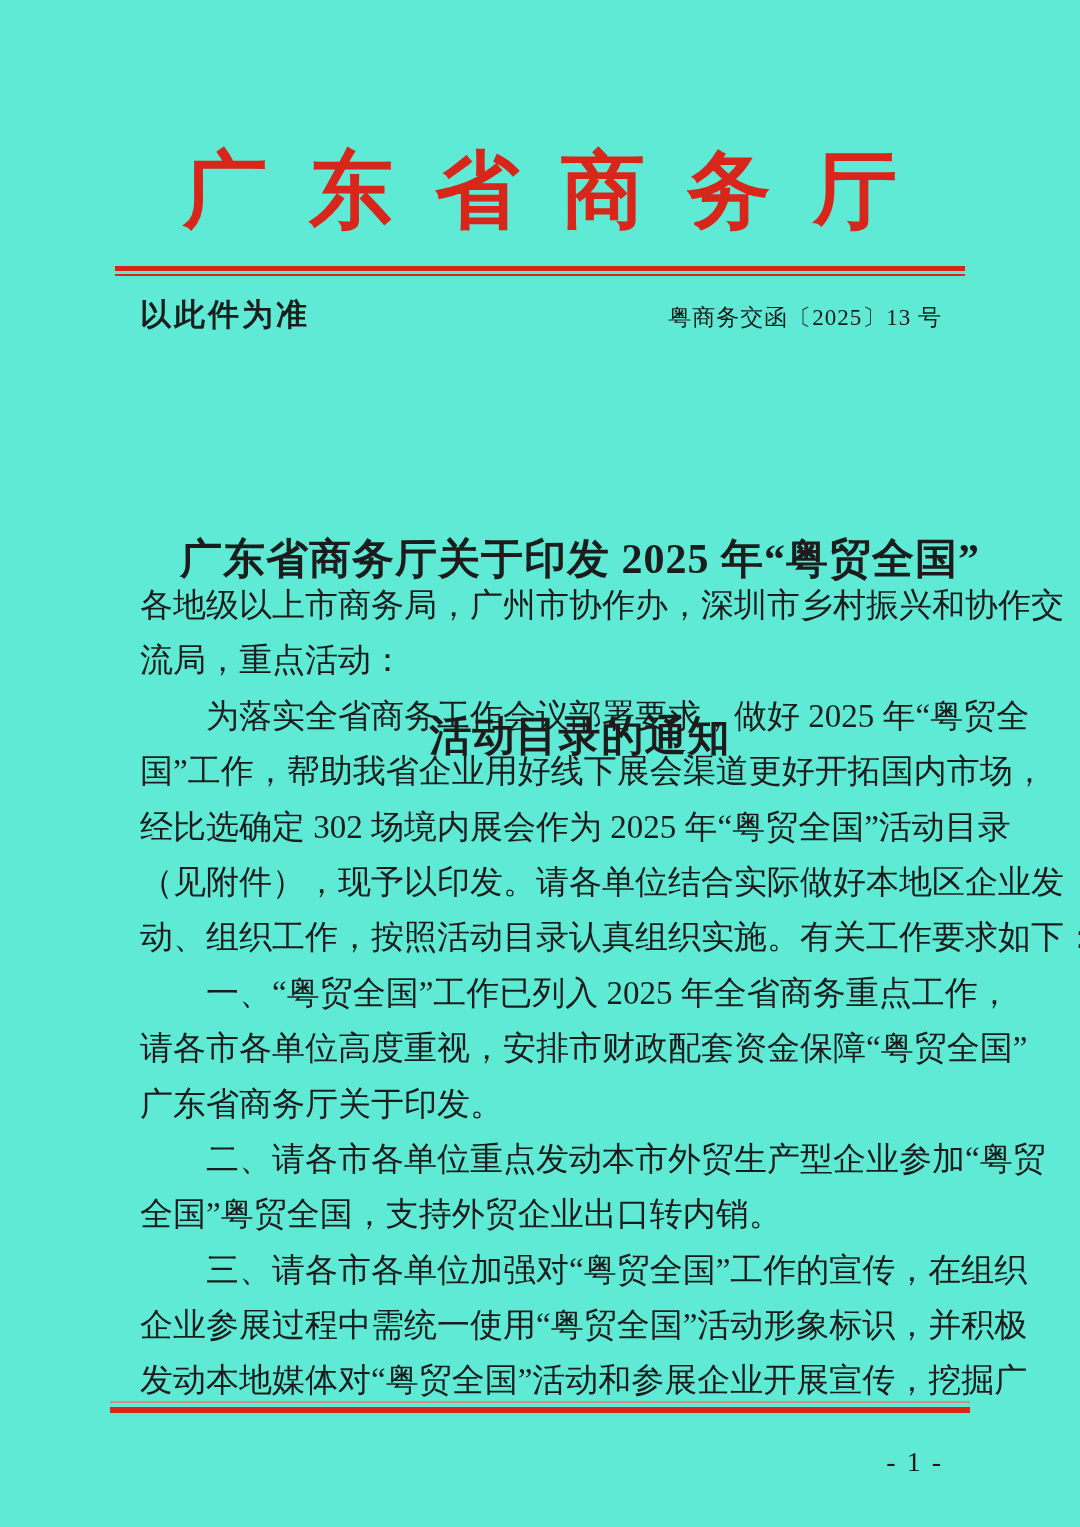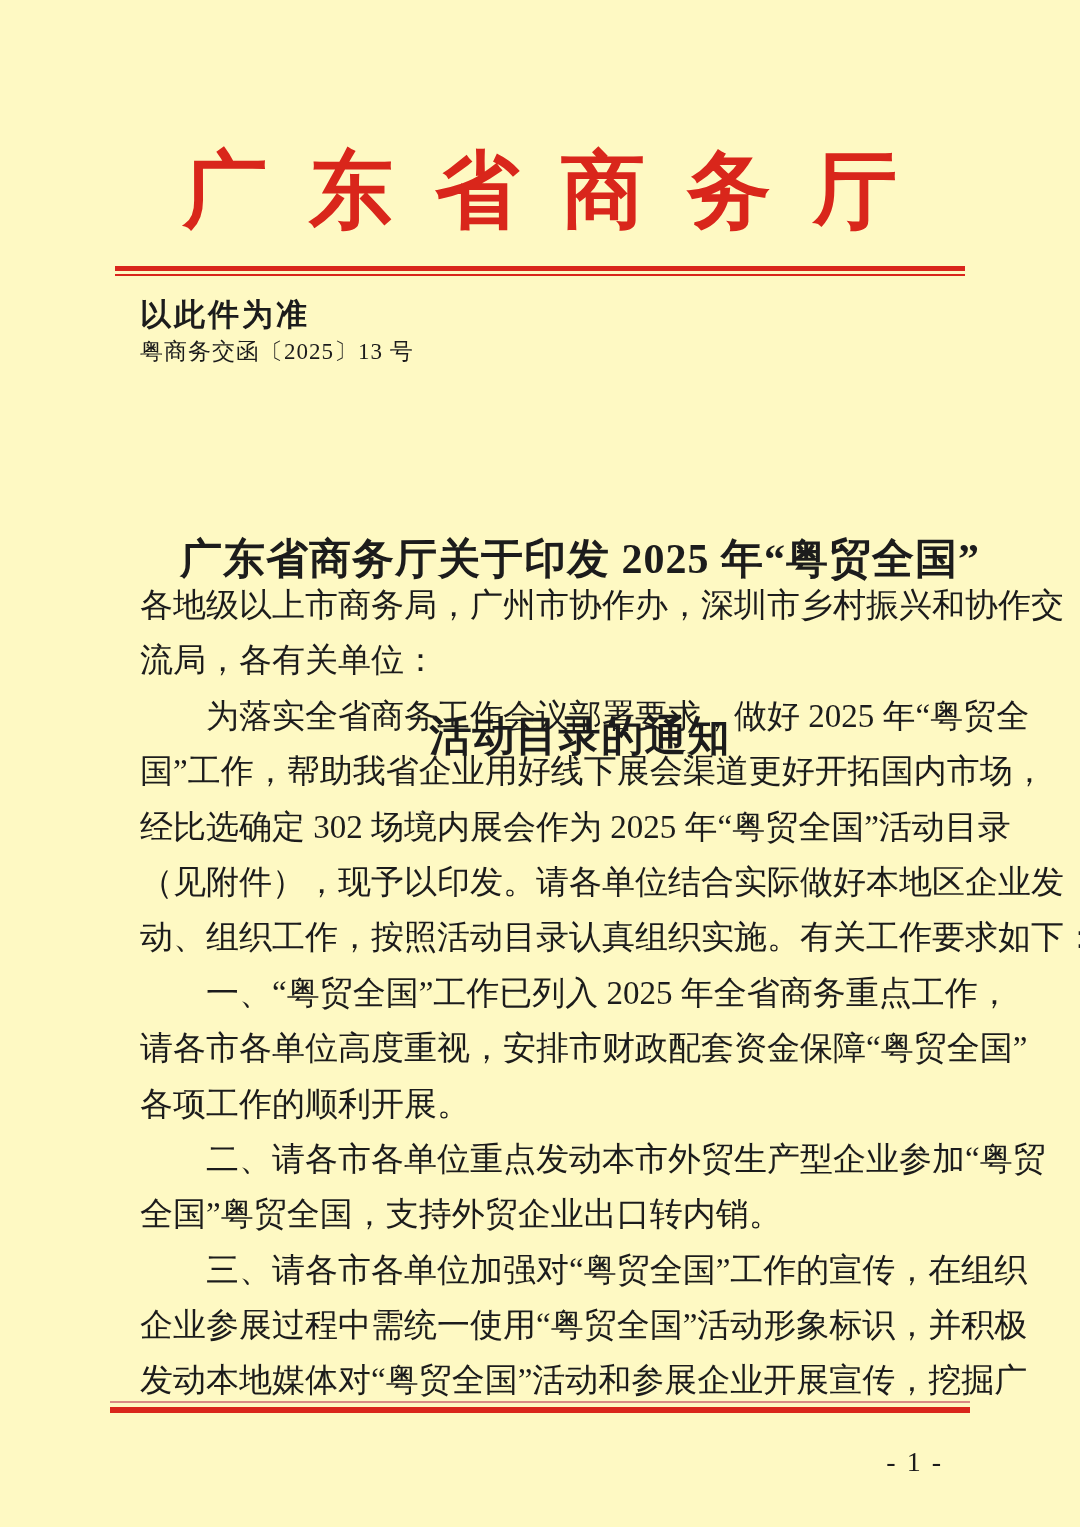--- a/index.html
+++ b/index.html
@@ -8,42 +8,42 @@
   }
   html,body{margin:0;padding:0;}
   body{
     width:1080px;height:1527px;
     background:#ffffff;
     position:relative;
     font-family:"Liberation Serif","DejaVu Serif",serif;
     color:var(--ink);
     overflow:hidden;
   }
-  .page{position:absolute;inset:0;background:#fef9c3;}
+  .page{position:absolute;inset:0;background:#5eead4;}
 
   
   .agency{
     position:absolute;top:134px;left:0;width:1080px;
     text-align:center;
     font-size:84px;font-weight:bold;
     color:var(--red);
     letter-spacing:42px;text-indent:42px;
     white-space:nowrap;
   }
 
   
   .rule-top{position:absolute;top:266px;left:115px;width:850px;}
   .rule-top .bar-thick{height:5px;background:var(--red);}
   .rule-top .bar-gap{height:3px;}
   .rule-top .bar-thin{height:2px;background:var(--red);}
 
   
   .meta{
     position:absolute;top:294px;left:140px;width:802px;
-    display:flex;justify-content:space-between;align-items:baseline;flex-direction:column;
+    display:flex;justify-content:space-between;align-items:baseline;
   }
   .meta-validity{
     font-family:"Liberation Sans","DejaVu Sans",sans-serif;
     font-weight:bold;font-size:31px;letter-spacing:3px;
   }
   .meta-docnum{font-size:23px;letter-spacing:1px;white-space:pre;}
 
   
   .doc-title{
     position:absolute;top:412px;left:8px;width:1080px;
@@ -92,29 +92,29 @@
     <div class="meta-docnum">粤商务交函〔2025〕13 号</div>
   </div>
 
   <div class="doc-title">
     <div>广东省商务厅关于印发 2025 年“粤贸全国”</div>
     <div>活动目录的通知</div>
   </div>
 
   <div class="body-text">
     <div class="line fill"><span>各</span><span>地</span><span>级</span><span>以</span><span>上</span><span>市</span><span>商</span><span>务</span><span>局</span><span>，</span><span>广</span><span>州</span><span>市</span><span>协</span><span>作</span><span>办</span><span>，</span><span>深</span><span>圳</span><span>市</span><span>乡</span><span>村</span><span>振</span><span>兴</span><span>和</span><span>协</span><span>作</span><span>交</span></div>
-    <div class="line">流局，各有关单位：</div>
+    <div class="line">流局，重点活动：</div>
     <div class="line fill indent"><span>为</span><span>落</span><span>实</span><span>全</span><span>省</span><span>商</span><span>务</span><span>工</span><span>作</span><span>会</span><span>议</span><span>部</span><span>署</span><span>要</span><span>求</span><span>，</span><span>做</span><span>好</span><span> </span><span>2</span><span>0</span><span>2</span><span>5</span><span> </span><span>年</span><span>“</span><span>粤</span><span>贸</span><span>全</span></div>
     <div class="line fill"><span>国</span><span>”</span><span>工</span><span>作</span><span>，</span><span>帮</span><span>助</span><span>我</span><span>省</span><span>企</span><span>业</span><span>用</span><span>好</span><span>线</span><span>下</span><span>展</span><span>会</span><span>渠</span><span>道</span><span>更</span><span>好</span><span>开</span><span>拓</span><span>国</span><span>内</span><span>市</span><span>场</span><span>，</span></div>
     <div class="line fill"><span>经</span><span>比</span><span>选</span><span>确</span><span>定</span><span> </span><span>3</span><span>0</span><span>2</span><span> </span><span>场</span><span>境</span><span>内</span><span>展</span><span>会</span><span>作</span><span>为</span><span> </span><span>2</span><span>0</span><span>2</span><span>5</span><span> </span><span>年</span><span>“</span><span>粤</span><span>贸</span><span>全</span><span>国</span><span>”</span><span>活</span><span>动</span><span>目</span><span>录</span></div>
     <div class="line fill"><span>（</span><span>见</span><span>附</span><span>件</span><span>）</span><span>，</span><span>现</span><span>予</span><span>以</span><span>印</span><span>发</span><span>。</span><span>请</span><span>各</span><span>单</span><span>位</span><span>结</span><span>合</span><span>实</span><span>际</span><span>做</span><span>好</span><span>本</span><span>地</span><span>区</span><span>企</span><span>业</span><span>发</span></div>
     <div class="line fill"><span>动</span><span>、</span><span>组</span><span>织</span><span>工</span><span>作</span><span>，</span><span>按</span><span>照</span><span>活</span><span>动</span><span>目</span><span>录</span><span>认</span><span>真</span><span>组</span><span>织</span><span>实</span><span>施</span><span>。</span><span>有</span><span>关</span><span>工</span><span>作</span><span>要</span><span>求</span><span>如</span><span>下</span><span>：</span></div>
     <div class="line fill indent"><span>一</span><span>、</span><span>“</span><span>粤</span><span>贸</span><span>全</span><span>国</span><span>”</span><span>工</span><span>作</span><span>已</span><span>列</span><span>入</span><span> </span><span>2</span><span>0</span><span>2</span><span>5</span><span> </span><span>年</span><span>全</span><span>省</span><span>商</span><span>务</span><span>重</span><span>点</span><span>工</span><span>作</span><span>，</span></div>
     <div class="line fill"><span>请</span><span>各</span><span>市</span><span>各</span><span>单</span><span>位</span><span>高</span><span>度</span><span>重</span><span>视</span><span>，</span><span>安</span><span>排</span><span>市</span><span>财</span><span>政</span><span>配</span><span>套</span><span>资</span><span>金</span><span>保</span><span>障</span><span>“</span><span>粤</span><span>贸</span><span>全</span><span>国</span><span>”</span></div>
-    <div class="line">各项工作的顺利开展。</div>
+    <div class="line">广东省商务厅关于印发。</div>
     <div class="line fill indent"><span>二</span><span>、</span><span>请</span><span>各</span><span>市</span><span>各</span><span>单</span><span>位</span><span>重</span><span>点</span><span>发</span><span>动</span><span>本</span><span>市</span><span>外</span><span>贸</span><span>生</span><span>产</span><span>型</span><span>企</span><span>业</span><span>参</span><span>加</span><span>“</span><span>粤</span><span>贸</span></div>
     <div class="line">全国”粤贸全国，支持外贸企业出口转内销。</div>
     <div class="line fill indent"><span>三</span><span>、</span><span>请</span><span>各</span><span>市</span><span>各</span><span>单</span><span>位</span><span>加</span><span>强</span><span>对</span><span>“</span><span>粤</span><span>贸</span><span>全</span><span>国</span><span>”</span><span>工</span><span>作</span><span>的</span><span>宣</span><span>传</span><span>，</span><span>在</span><span>组</span><span>织</span></div>
     <div class="line fill"><span>企</span><span>业</span><span>参</span><span>展</span><span>过</span><span>程</span><span>中</span><span>需</span><span>统</span><span>一</span><span>使</span><span>用</span><span>“</span><span>粤</span><span>贸</span><span>全</span><span>国</span><span>”</span><span>活</span><span>动</span><span>形</span><span>象</span><span>标</span><span>识</span><span>，</span><span>并</span><span>积</span><span>极</span></div>
     <div class="line fill"><span>发</span><span>动</span><span>本</span><span>地</span><span>媒</span><span>体</span><span>对</span><span>“</span><span>粤</span><span>贸</span><span>全</span><span>国</span><span>”</span><span>活</span><span>动</span><span>和</span><span>参</span><span>展</span><span>企</span><span>业</span><span>开</span><span>展</span><span>宣</span><span>传</span><span>，</span><span>挖</span><span>掘</span><span>广</span></div>
   </div>
 
   <div class="rule-bottom">
     <div class="bar-thin"></div>
     <div class="bar-gap"></div>

